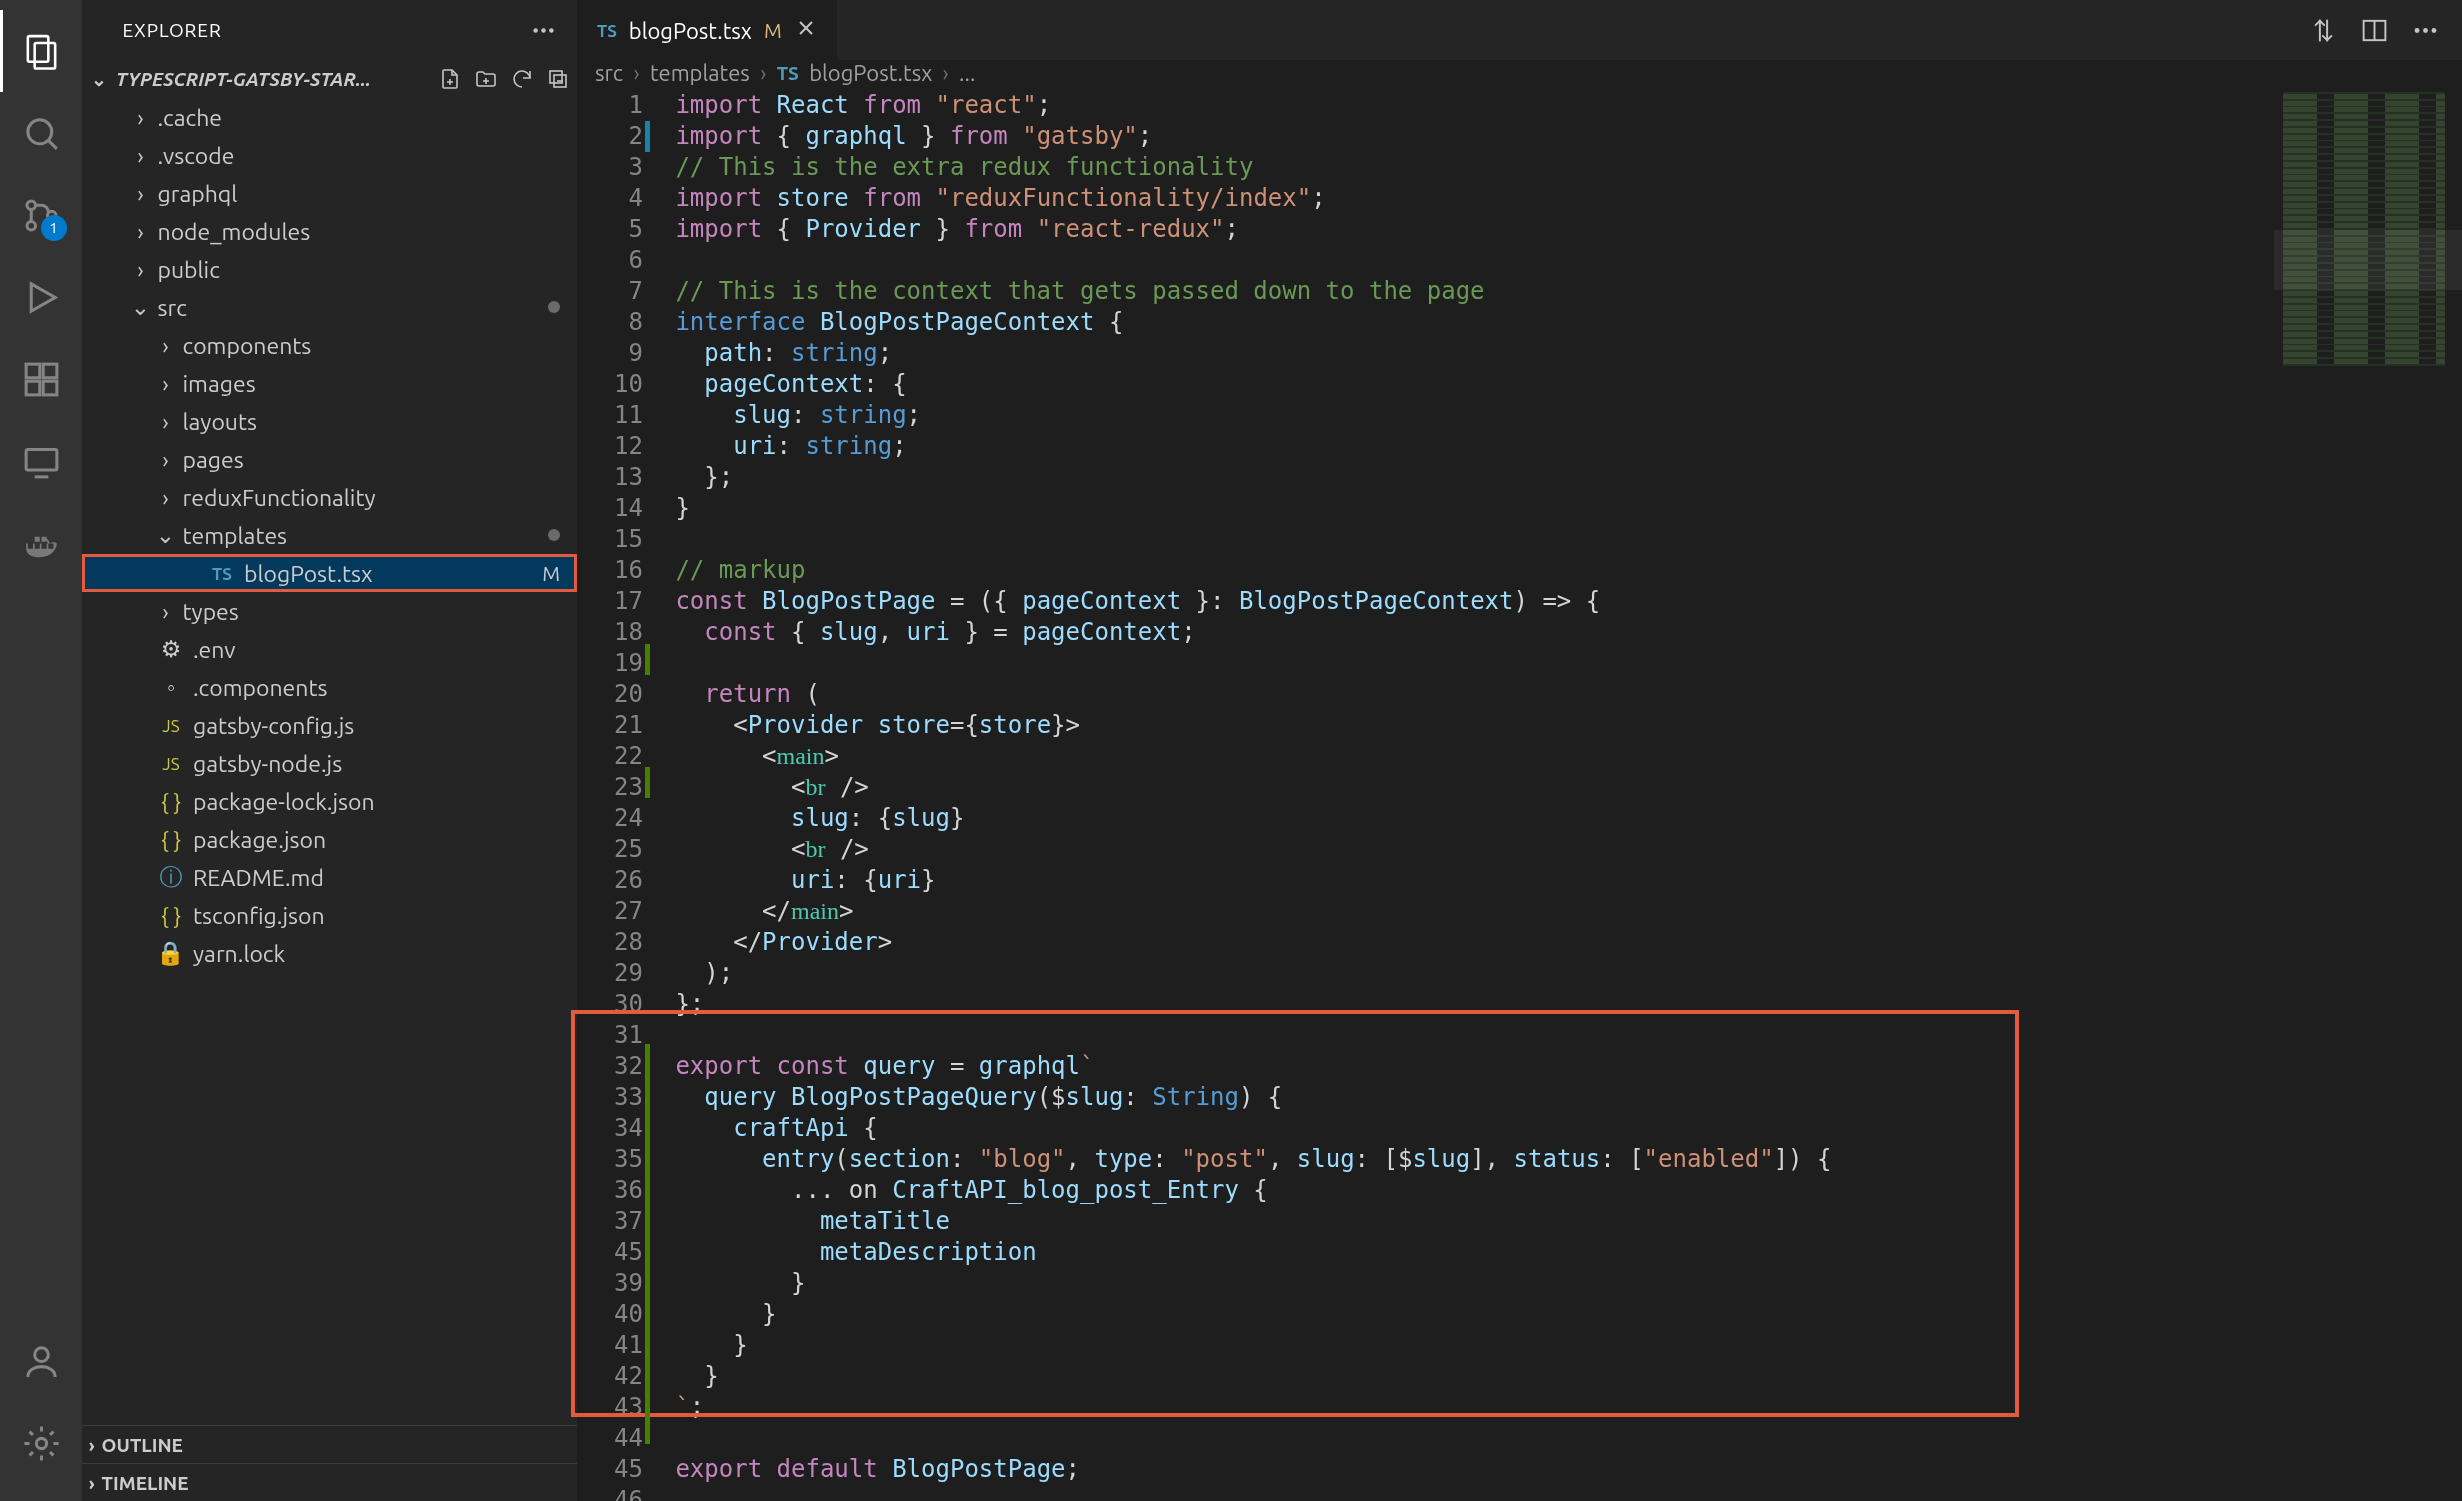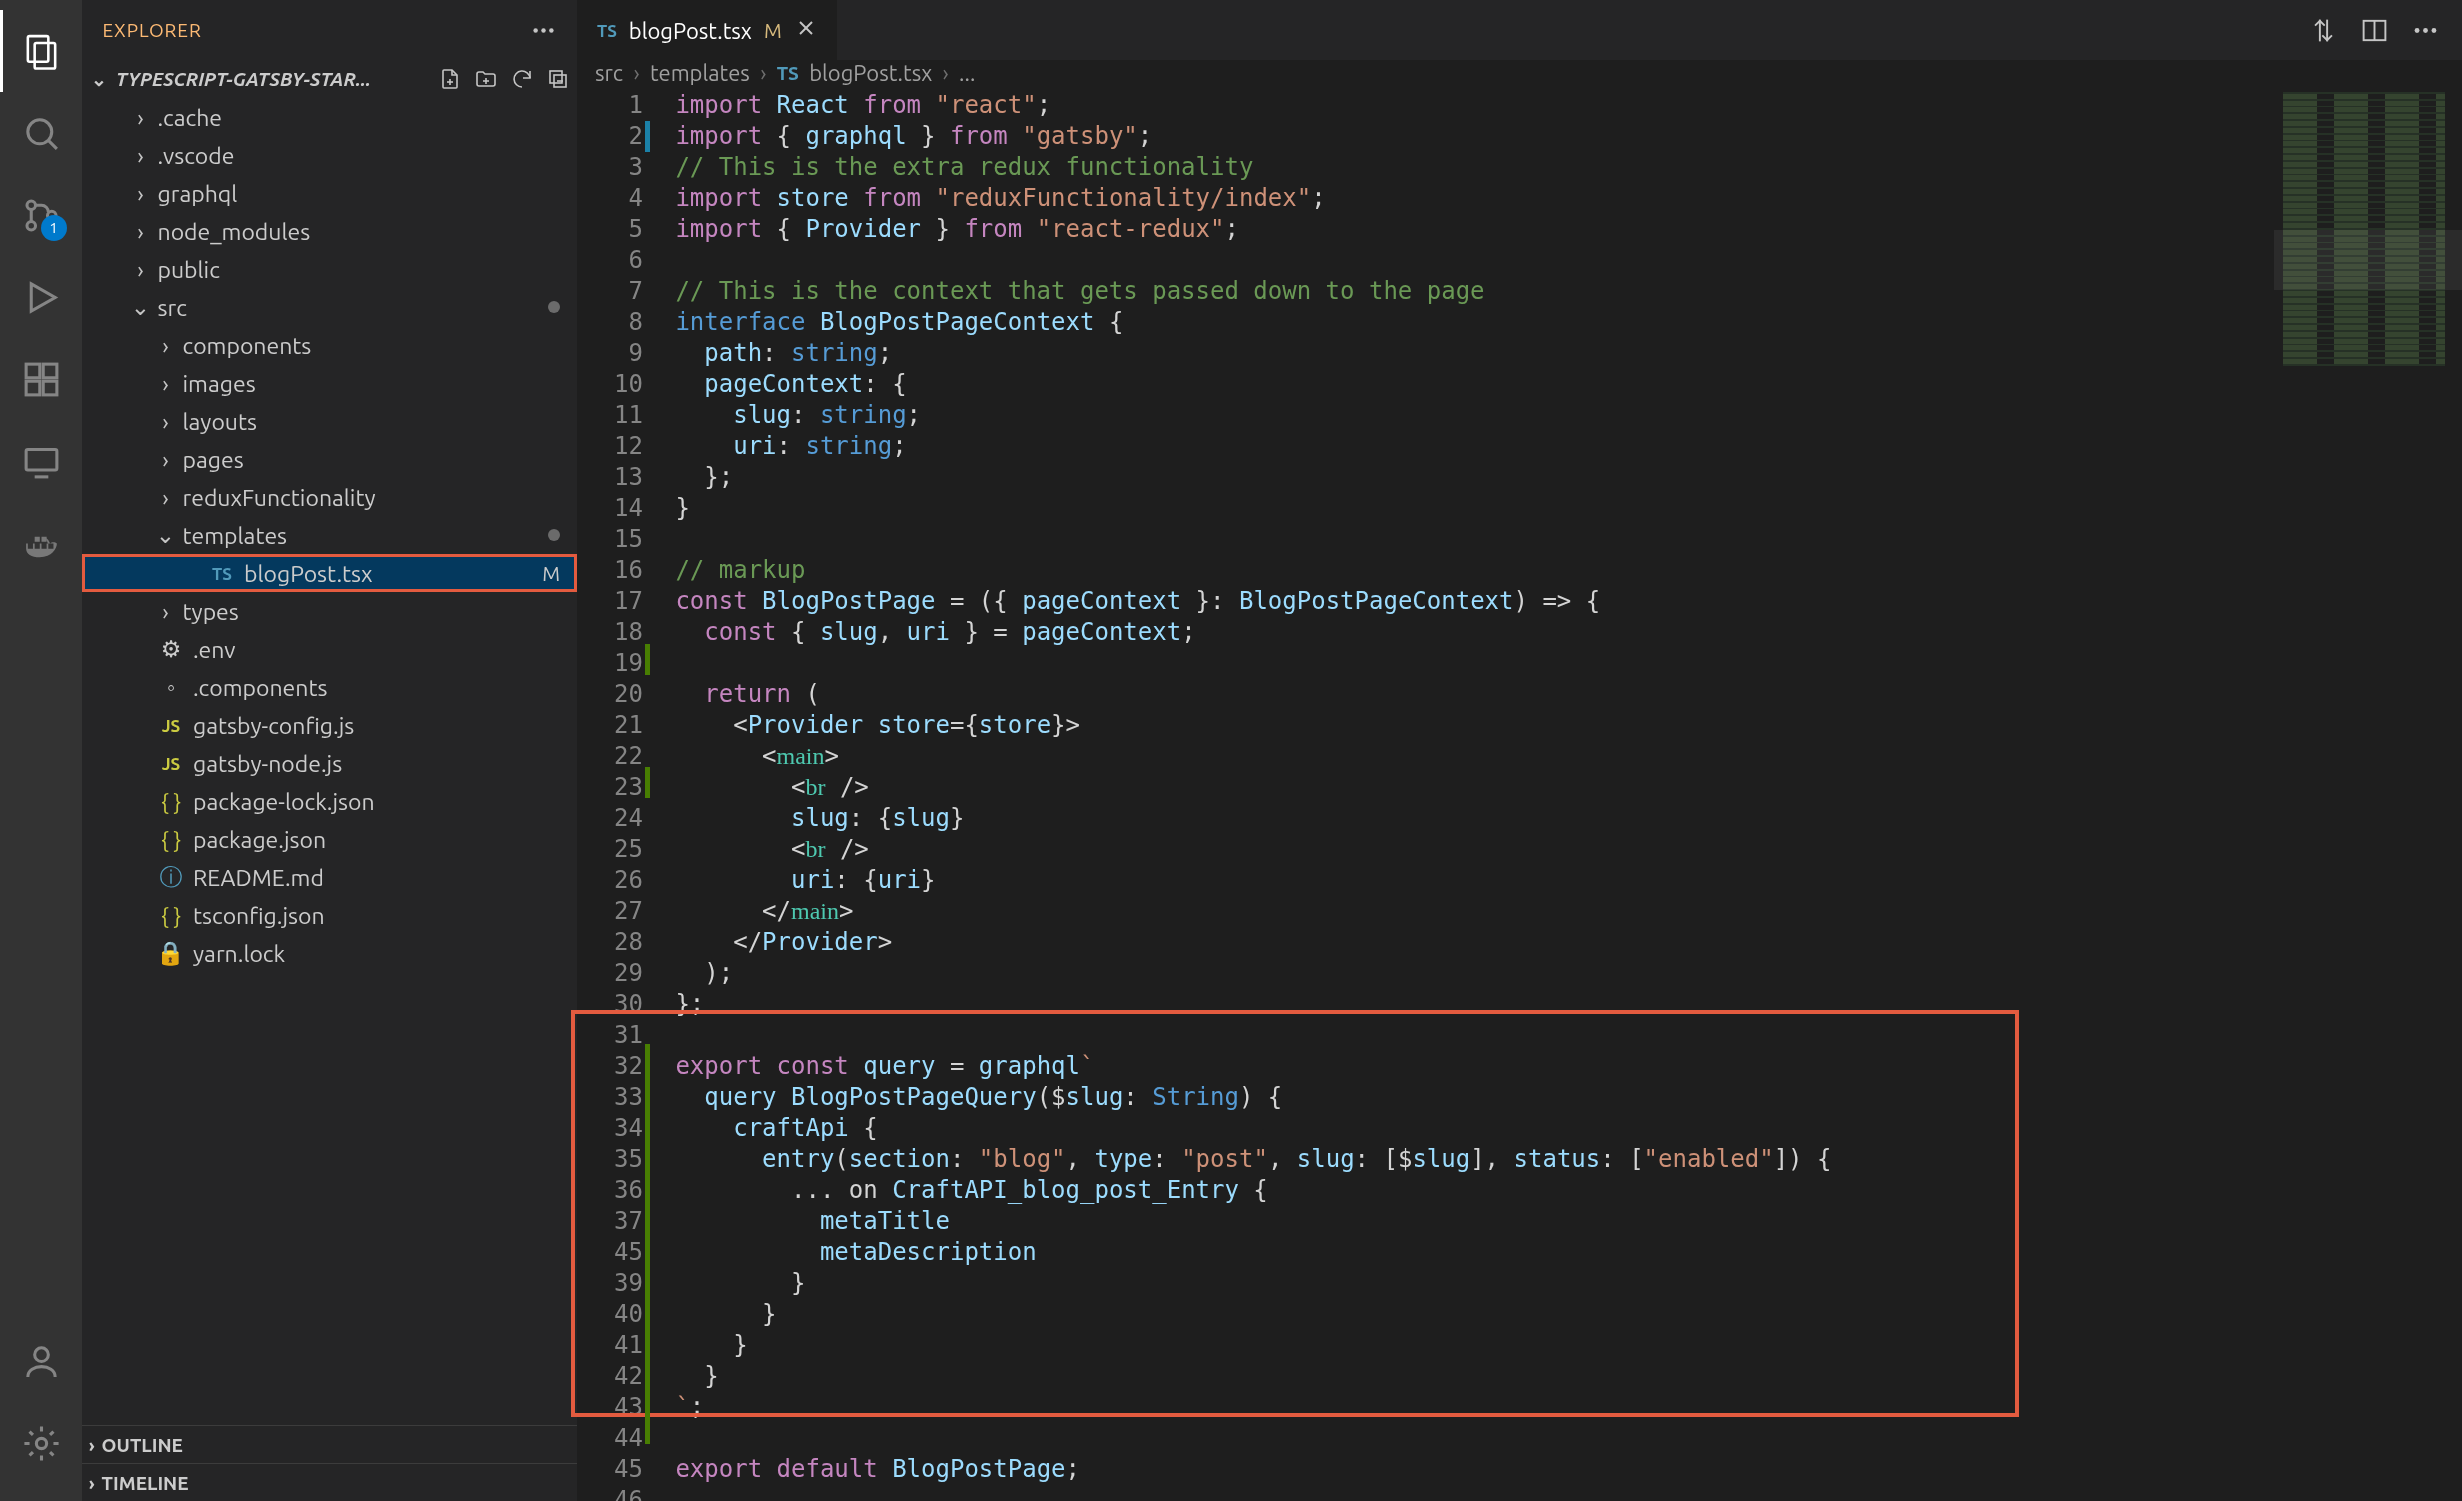--- a/index.html
+++ b/index.html
@@ -39,21 +39,21 @@
     padding:0 5.1px;
   }
 
   
   .sidebar {
     width: 496px; background:#252526; display:flex;flex-direction:column;
     border-right: 0.9px solid #1e1e1e;
   }
   .sidebar-header {
     height:60px;display:flex;align-items:center;justify-content:space-between;
-    padding:0 20.5px;color:#fdba74;font-size:19px;letter-spacing:0.9px;
+    padding:0 20.5px;color:#ffffff;font-size:19px;letter-spacing:0.9px;margin-left:20px;
   }
   .sidebar-actions {display:flex;gap:15.4px;color:#c5c5c5;}
   .sidebar-actions svg{width:27px;height:27px;}
   .section-row{
     height:38px;display:flex;align-items:center;gap:6.8px;
     padding:0 6.8px;color:#cccccc;font-size:19px;font-weight:700;
   }
   .section-row .chev{width:20.5px;text-align:center;}
   .section-row .title{flex:1;white-space:nowrap;overflow:hidden;text-overflow:ellipsis;font-style:italic;}
   .section-row .icons{display:flex;gap:12px;color:#c5c5c5;}
@@ -136,21 +136,21 @@
       repeating-linear-gradient(90deg,#6a9955 0 34px,transparent 34px 51px);
     opacity:.35;
   }
   .minimap .viewport{
     position:absolute;top:145px;left:0;right:0;height:60px;
     background:rgba(255,255,255,.07);
   }
 
   
   .ic-ts{color:#519aba;font-weight:700;font-size:17px;}
-  .ic-js{color:#cbcb41;font-weight:700;font-size:17px;}
+  .ic-js{color:#cbcb41;font-weight:400;font-size:17px;}
   .ic-json{color:#cbcb41;}
   .ic-md{color:#519aba;}
 </style>
 </head>
 <body>
 
 <div class="activity-bar">
   <div class="activity-icon active">
     <svg viewBox="0 0 24 24" fill="none" stroke="currentColor" stroke-width="1.5">
         <rect x="4" y="3" width="12" height="15" rx="1"></rect>

